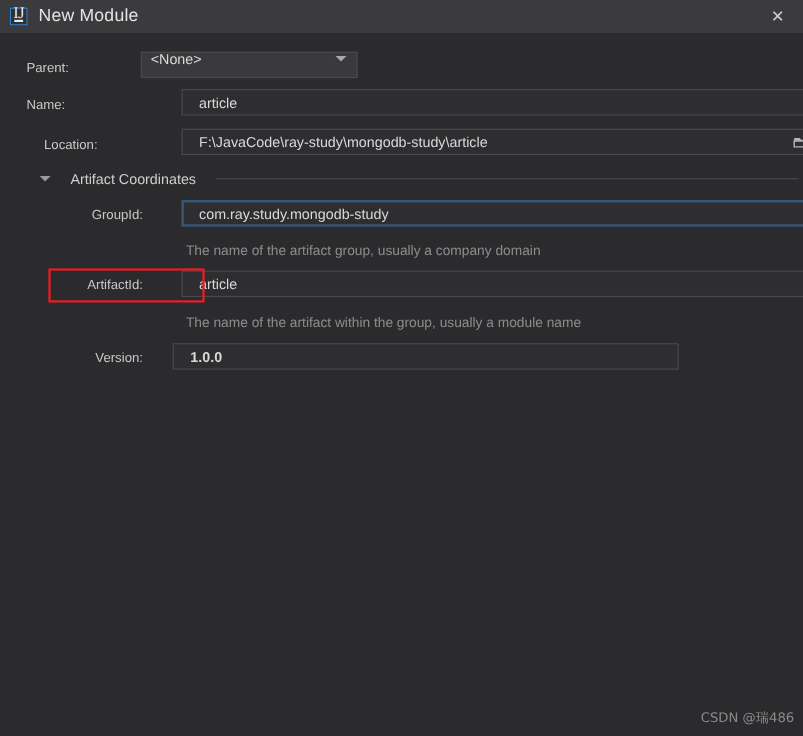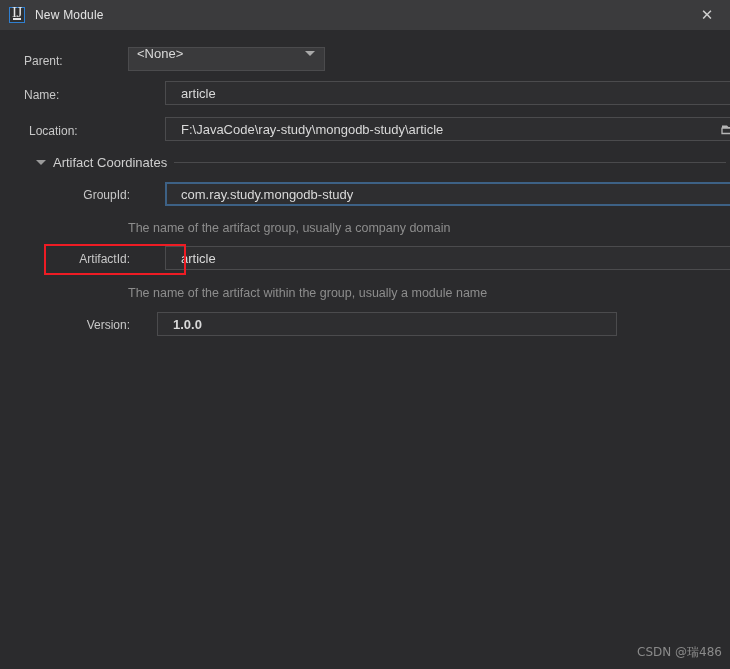--- a/index.html
+++ b/index.html
@@ -48,21 +48,21 @@
     letter-spacing: -0.5px;
   }
   .ij-icon .ij-bar {
     position: absolute;
     bottom: 2px; left: 3px;
     width: 8px; height: 1.6px;
     background: #e6e6e6;
   }
   .title-text {
     margin-left: 10px;
-    font-size: 12px;
+    font-size: 16px;
     color: #e4e4e4;
     letter-spacing: 0.2px;
   }
   .close-btn {
     position: absolute;
     right: 0; top: 0;
     width: 46px; height: 30px;
     display: flex;
     align-items: center;
     justify-content: center;
@@ -131,21 +131,21 @@
     width: 18px; height: 16px;
   }
 
   
   .section-head {
     position: absolute;
     left: 36px; top: 125px;
     width: 690px;
     display: flex;
     align-items: center;
-    gap: 7px;
+    gap: 18px;
   }
   .tri {
     width: 0; height: 0;
     border-left: 5px solid transparent;
     border-right: 5px solid transparent;
     border-top: 5px solid #9a9a9a;
   }
   .section-title {
     font-size: 13px;
     color: #cfcfcf;
@@ -155,20 +155,21 @@
     flex: 1;
     height: 1px;
     background: #4a4a4c;
   }
 
   .hint {
     position: absolute;
     font-size: 12.5px;
     color: #8d8d8d;
     white-space: nowrap;
+    margin-left: 41px;
   }
 
   
   .annot {
     position: absolute;
     border: 2px solid #ee1c24;
     pointer-events: none;
   }
 
   
@@ -209,21 +210,21 @@
     <span class="chev"></span>
   </div>
 
   <div class="row" style="left:24px; top:53px; width:100px; height:24px;">
     <span class="lbl">Name:</span>
   </div>
   <div class="field" style="position:absolute; left:128px; top:51px; width:578px;">
     <span>article</span>
   </div>
 
-  <div class="row" style="left:29px; top:89px; width:100px; height:24px;">
+  <div class="row" style="left:40px; top:89px; width:100px; height:24px;">
     <span class="lbl">Location:</span>
   </div>
   <div class="field" style="position:absolute; left:128px; top:87px; width:578px; position:absolute;">
     <span>F:\JavaCode\ray-study\mongodb-study\article</span>
     <span class="folder-btn">
       <svg width="18" height="16" viewBox="0 0 18 16" aria-hidden="true">
         <path d="M2 4.5h5l1.4 1.6H16v0.9H2z" fill="#b6b6b6"></path>
         <path d="M2 7.2h14v5.3H2z" fill="none" stroke="#b6b6b6" stroke-width="1.3"></path>
       </svg>
     </span>

